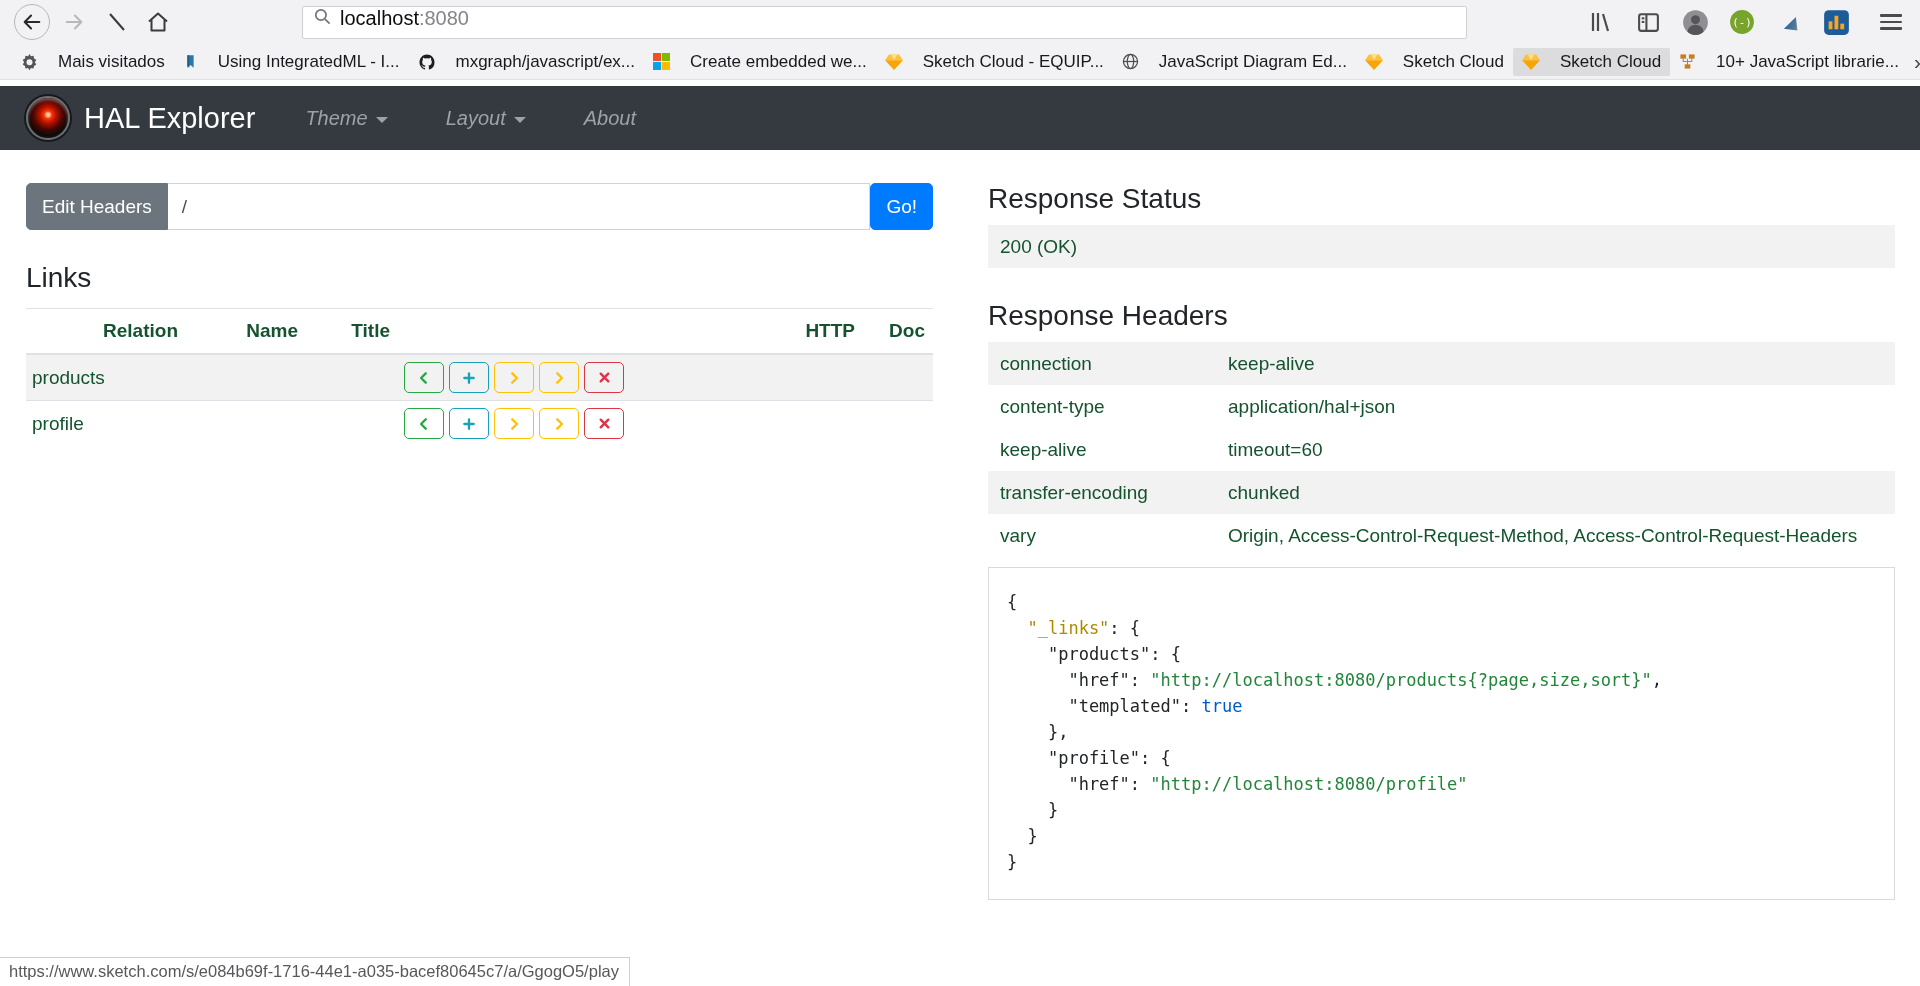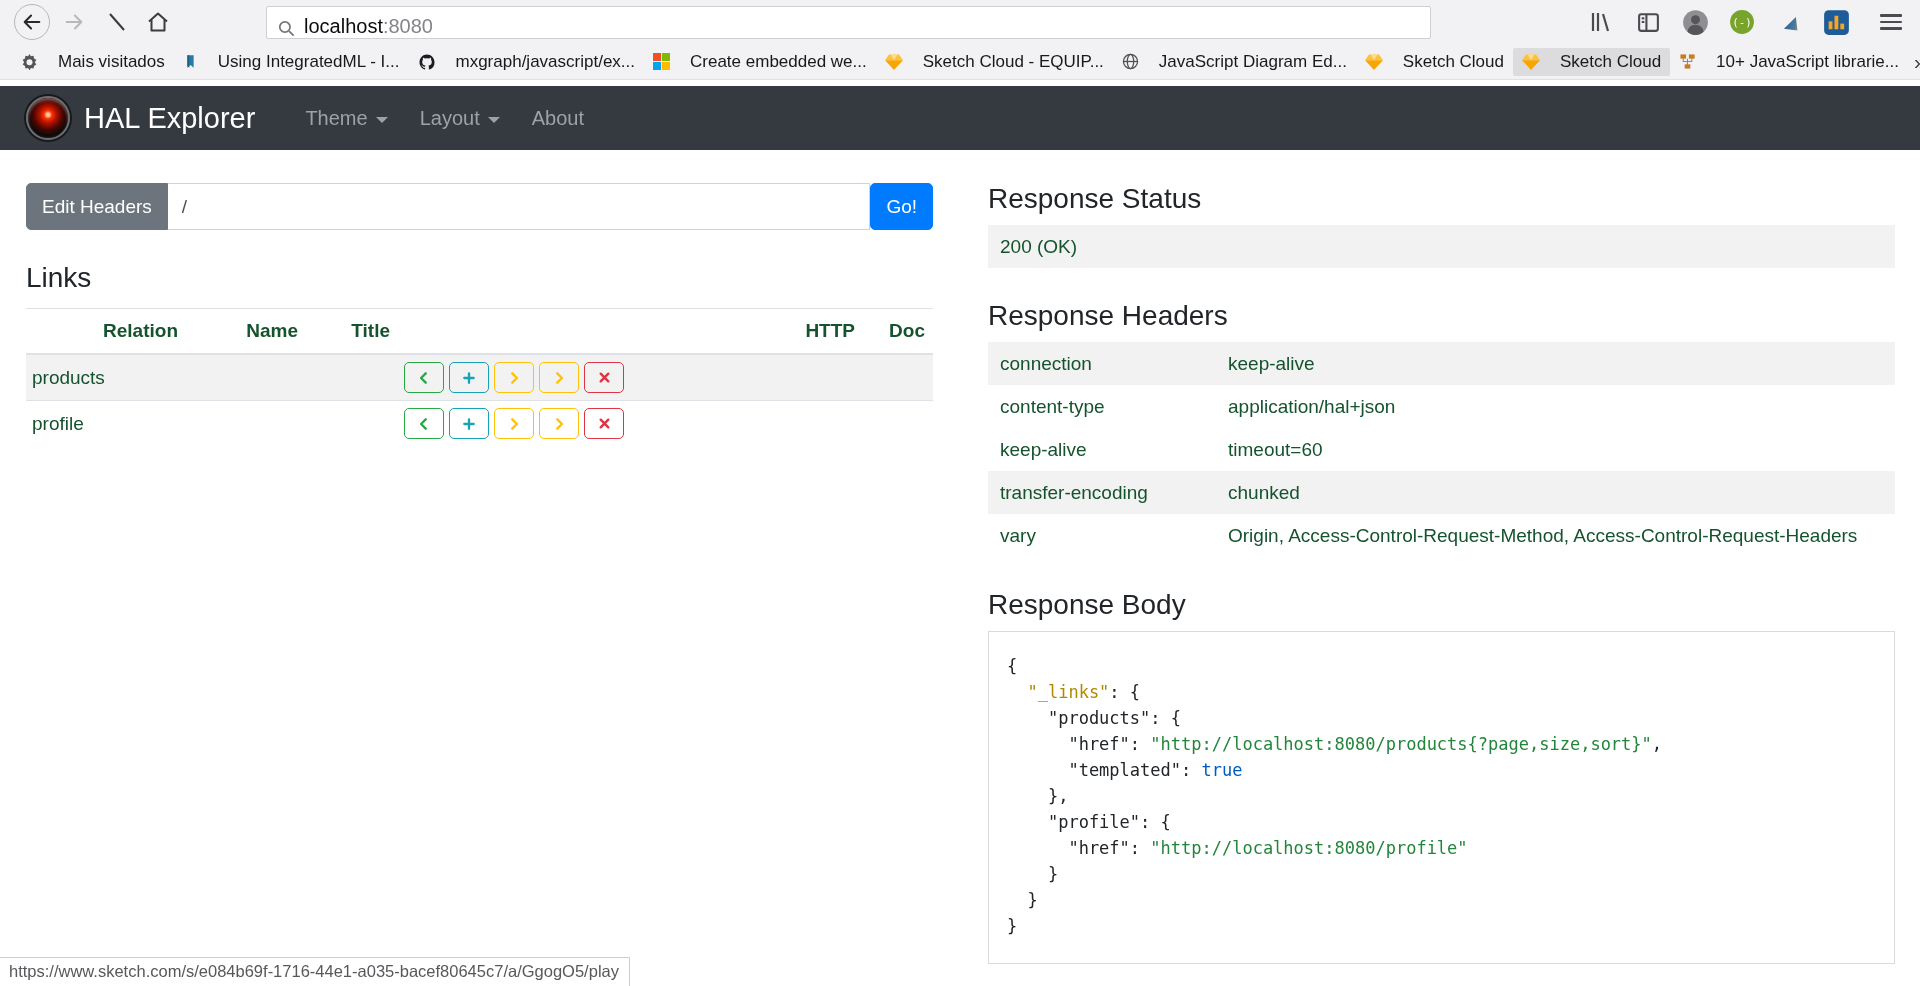--- a/index.html
+++ b/index.html
@@ -4,22 +4,22 @@
 <style>
   * { margin:0; padding:0; box-sizing:border-box; }
   html,body { width:1920px; height:986px; overflow:hidden; background:#fff;
     font-family:"Liberation Sans","DejaVu Sans",sans-serif; }
 
   
   .chrome { background:#f2f2f4; }
   .toolbar { height:44px; display:flex; align-items:center; padding:0 14px; }
   .nav-btn { width:36px; height:36px; display:flex; align-items:center; justify-content:center; margin-right:6px; }
   .nav-btn.circled { border:1px solid #b6b6b9; border-radius:50%; }
-  .urlbar { margin-left:84px; width:1165px; height:33px; background:#fff;
-    border:1px solid #d0d0d4; border-radius:2px; display:flex; align-items:flex-end; padding:0 10px; }
+  .urlbar { margin-left:120px; width:1165px; height:33px; background:#fff;
+    border:1px solid #d0d0d4; border-radius:2px; display:flex; align-items:flex-start; padding:0 10px; }
   .urlbar .host { font-size:20px; color:#0c0c0d; margin-left:8px; }
   .urlbar .port { font-size:20px; color:#84848a; }
   .chrome-actions { margin-left:auto; display:flex; align-items:center; gap:17px; padding-right:4px; }
   .act { width:30px; height:30px; display:flex; align-items:center; justify-content:center; }
   .hamburger { display:flex; flex-direction:column; gap:4px; margin-left:12px; }
   .hamburger span { width:22px; height:2.6px; background:#4a4a4f; border-radius:1px; }
 
   .bookmarks { height:36px; display:flex; align-items:center; padding:0 12px;
     border-bottom:1px solid #e1e1e4; }
   .bm { display:flex; align-items:center; gap:20px; padding:4px 9px; border-radius:2px;
@@ -27,21 +27,21 @@
   .bm.hl { background:#dcdcdf; }
   .bm-right { margin-left:auto; display:flex; align-items:center; gap:14px; }
   .chev { font-size:21px; color:#3f3f43; letter-spacing:-2px; padding:0 6px; }
 
   
   .hal-nav { margin-top:6px; height:64px; background:#343a40; display:flex; align-items:center; padding:0 26px; }
   .hal-logo { width:44px; height:44px; border-radius:50%;
     background:radial-gradient(circle at 50% 42%, #ffc9a8 0 5%, #ff3300 13%, #b81400 26%, #4a0600 48%, #0a0a0a 68%, #2e2e2e 92%);
     border:2px solid #6f6f72; box-shadow:0 0 0 2px #17191c, inset 0 2px 3px rgba(255,255,255,.35); }
   .hal-brand { color:#fff; font-size:29px; margin-left:14px; }
-  .hal-menu { display:flex; align-items:center; margin-left:34px; gap:0; }
+  .hal-menu { display:flex; align-items:center; margin-left:34px; gap:26px;font-style:italic; }
   .hal-item { color:#9da2a8; font-size:20px; padding:8px 16px; display:flex; align-items:center; gap:8px; }
   .caret { width:0; height:0; border-left:6px solid transparent; border-right:6px solid transparent;
     border-top:6px solid #9da2a8; margin-top:3px; }
 
   
   .main { display:flex; gap:55px; padding:33px 25px 0 26px; }
   .col { flex:1 1 0; min-width:0; }
 
   
   .req { display:flex; height:47px; }
@@ -461,21 +461,20 @@
           <td class="hname">transfer-encoding</td>
           <td>chunked</td>
         </tr>
         <tr>
           <td class="hname">vary</td>
           <td>Origin, Access-Control-Request-Method, Access-Control-Request-Headers</td>
         </tr>
       </tbody>
     </table>
 
-    <h2 class="sec">Response Body</h2>
     <div class="body-box">
       <div>
           <div class="code-line"><span class="tok-plain">{</span></div>
           <div class="code-line"><span class="tok-gold">  "_links"</span><span class="tok-plain">: {</span></div>
           <div class="code-line"><span class="tok-plain">    "products": {</span></div>
           <div class="code-line"><span class="tok-plain">      "href": </span><span class="tok-green">"http://localhost:8080/products{?page,size,sort}"</span><span class="tok-plain">,</span></div>
           <div class="code-line"><span class="tok-plain">      "templated": </span><span class="tok-blue">true</span></div>
           <div class="code-line"><span class="tok-plain">    },</span></div>
           <div class="code-line"><span class="tok-plain">    "profile": {</span></div>
           <div class="code-line"><span class="tok-plain">      "href": </span><span class="tok-green">"http://localhost:8080/profile"</span></div>

